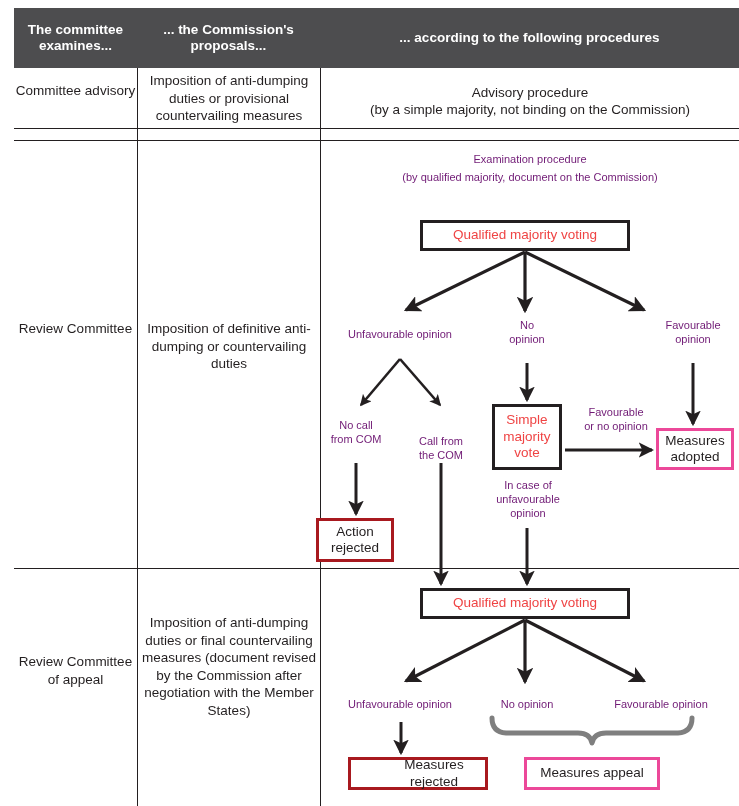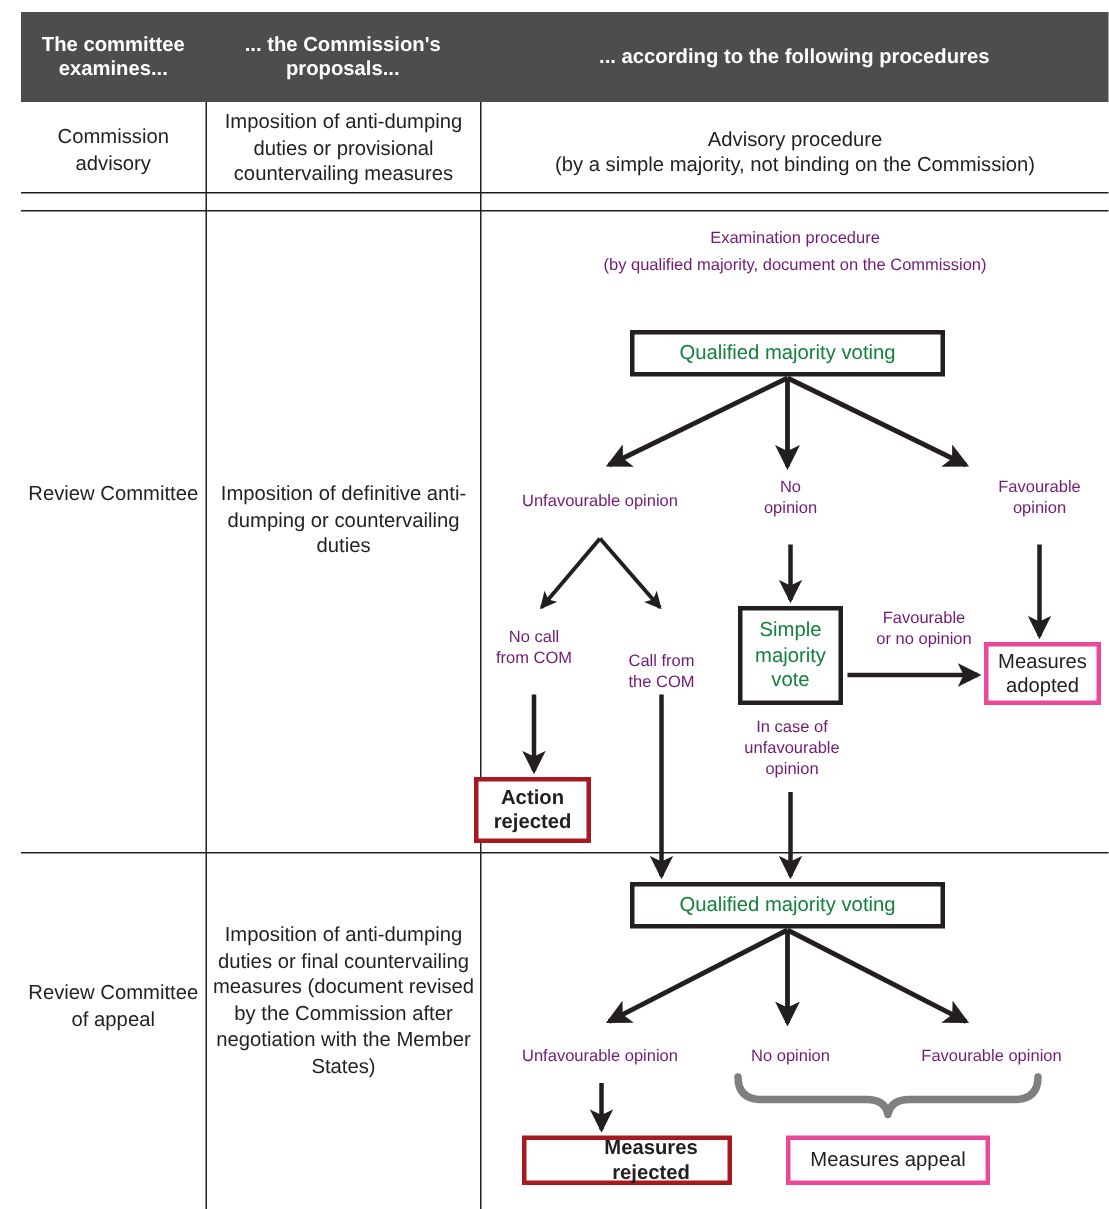--- a/index.html
+++ b/index.html
@@ -83,35 +83,34 @@
     position: absolute;
     border: 3px solid #231f20;
     background: #ffffff;
     display: flex;
     align-items: center;
     justify-content: center;
     text-align: center;
     font-size: 13.5px;
     line-height: 1.22;
     box-sizing: border-box;
-    color: #15803d;
+    color: #ef4444;
   }
   .boxr {
     position: absolute;
     border: 3px solid #a8191f;
     background: #ffffff;
     display: flex;
     align-items: center;
     justify-content: center;
     text-align: center;
     font-size: 13.5px;
     line-height: 1.22;
     box-sizing: border-box;
     color: #231f20;
-    font-weight: bold;
   }
   .boxg {
     position: absolute;
     border: 3px solid #ec4899;
     background: #ffffff;
     display: flex;
     align-items: center;
     justify-content: center;
     text-align: center;
     font-size: 13.5px;
@@ -140,21 +139,21 @@
     <div class="hcell c3">... according to the following procedures</div>
   </div>
 
   <div class="hsep" style="left:14px; top:128px; width:725px; height:1px;"></div>
   <div class="hsep" style="left:14px; top:140px; width:725px; height:1px;"></div>
   <div class="hsep" style="left:14px; top:568px; width:725px; height:1px;"></div>
 
   <div class="vsep" style="left:137px; top:68px; height:738px;"></div>
   <div class="vsep" style="left:320px; top:68px; height:738px;"></div>
 
-  <div class="cell" style="left:14px; top:82px; width:123px;">Commission advisory</div>
+  <div class="cell" style="left:14px; top:82px; width:123px;">Committee advisory</div>
   <div class="cell" style="left:140px; top:72px; width:178px;">Imposition of anti-dumping duties or provisional countervailing measures</div>
   <div class="cell" style="left:330px; top:84px; width:400px;">Advisory procedure</div>
   <div class="cell" style="left:330px; top:101px; width:400px;">(by a simple majority, not binding on the Commission)</div>
 
   <div class="cell" style="left:14px; top:320px; width:123px;">Review Committee</div>
   <div class="cell" style="left:140px; top:320px; width:178px;">Imposition of definitive anti-dumping or countervailing duties</div>
 
   <div class="dtext" style="left:330px; top:152px; width:400px;">Examination procedure</div>
   <div class="dtext" style="left:330px; top:170px; width:400px;">(by qualified majority, document on the Commission)</div>
 

